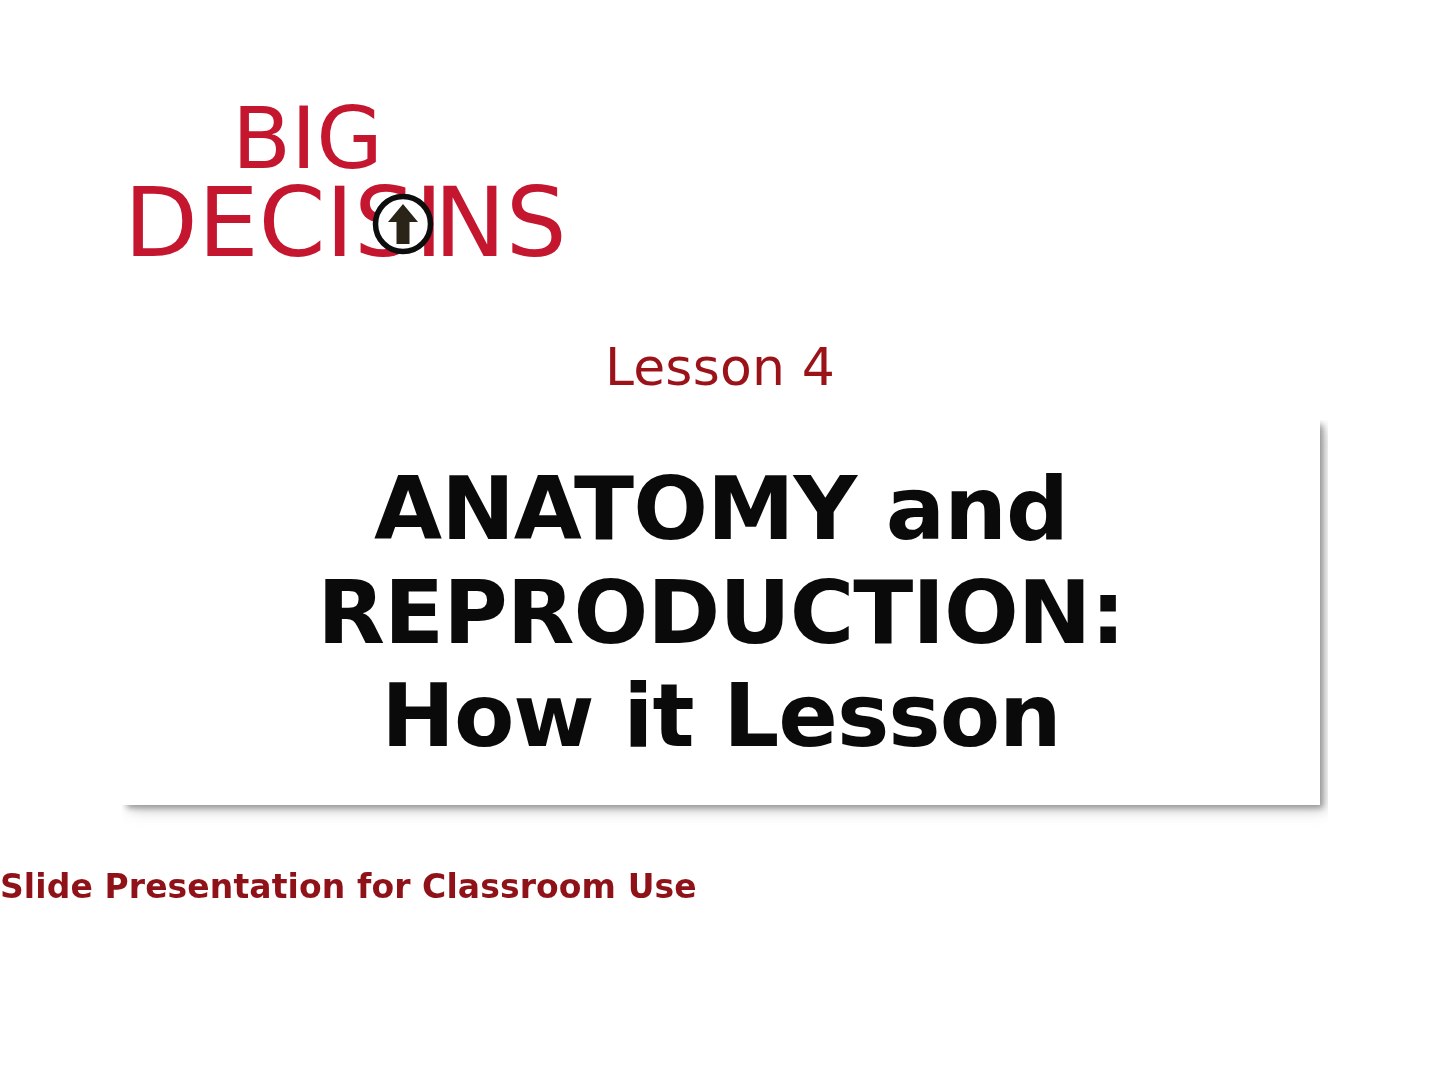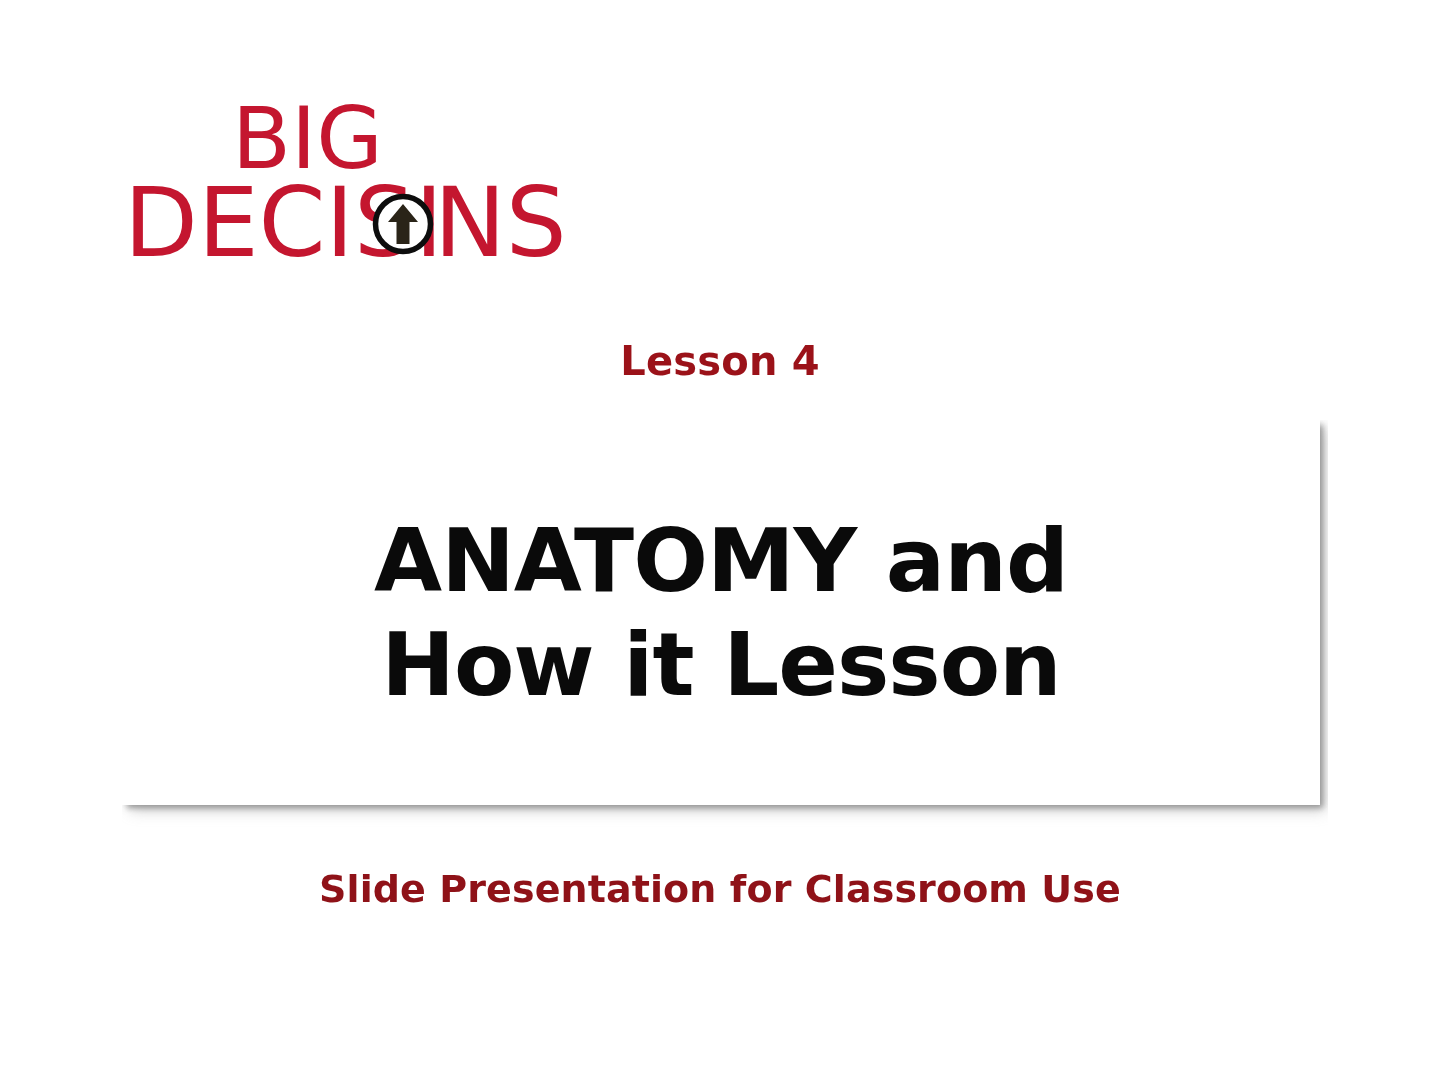--- a/index.html
+++ b/index.html
@@ -42,22 +42,22 @@
   }
 
   
   #lesson-label {
     position: absolute;
     left: 0;
     top: 339px;
     width: 1440px;
     text-align: center;
     font-family: "DejaVu Sans", sans-serif;
-    font-weight: bold;
-    font-size: 40px;
+    font-weight: normal;
+    font-size: 52px;
     line-height: 1.1;
     color: #9B1219;
     letter-spacing: 0.2px;
   }
 
   
   #title-panel {
     position: absolute;
     left: 122px;
     top: 420px;
@@ -114,24 +114,24 @@
   .title-line.mixed {
     font-weight: 600;
   }
 
   
   #footer-note {
     position: absolute;
     left: 0;
     top: 869px;
     width: 1440px;
-    text-align: center;
+    text-align: left;
     font-family: "DejaVu Sans", sans-serif;
     font-weight: bold;
-    font-size: 38px;
+    font-size: 33px;
     line-height: 1.1;
     color: #8F1218;
     letter-spacing: 0.1px;
   }
 </style>
 </head>
 <body>
 
 <div id="slide">
 
@@ -150,18 +150,19 @@
       <text class="logo-word" x="310" y="160" font-size="96">NS</text>
     </svg>
   </div>
 
   <div id="lesson-label">Lesson 4</div>
 
   <div id="title-panel"></div>
 
   <div id="title-block">
     <div class="title-line upper">ANATOMY and</div>
+    <div class="title-line upper">REPRODUCTION:</div>
     <div class="title-line mixed">How it Lesson</div>
   </div>
 
   <div id="footer-note">Slide Presentation for Classroom Use</div>
 
 </div>
 
 </body></html>

